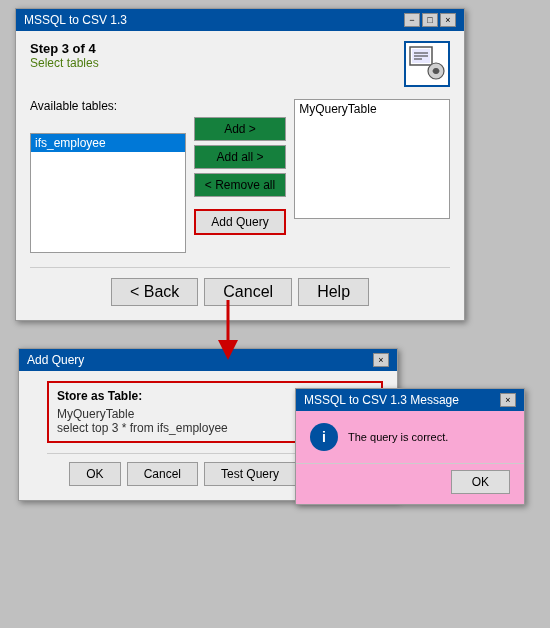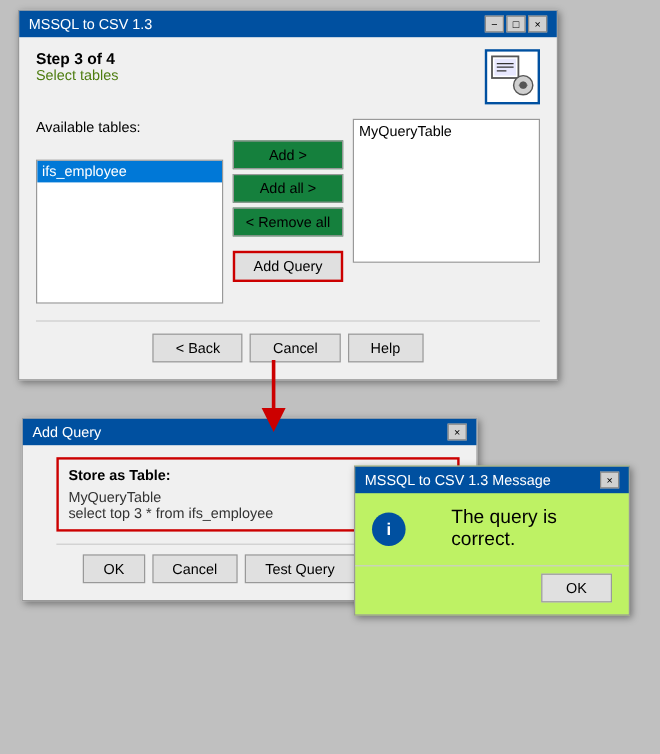--- a/index.html
+++ b/index.html
@@ -158,21 +158,21 @@
       display: flex;
       justify-content: center;
       gap: 6px;
       margin-top: 14px;
       padding-top: 10px;
       border-top: 1px solid #ccc;
     }
 
     .nav-btn {
       padding: 4px 18px;
-      font-size: 12px;
+      font-size: 16px;
       background: #e0e0e0;
       border: 1px solid #999;
       cursor: pointer;
     }
 
     .nav-btn.next-btn {
       border: 2px solid #cc0000;
     }
 
     
@@ -224,21 +224,21 @@
       border: 1px solid #999;
       cursor: pointer;
     }
 
     
     .message-dialog {
       position: absolute;
       top: 388px;
       left: 295px;
       width: 230px;
-      background: #bef264;
+      background: #f9a8d4;
       border: 1px solid #999;
       box-shadow: 2px 2px 6px rgba(0,0,0,0.4);
       z-index: 20;
     }
 
     .message-content {
       padding: 12px 14px;
       display: flex;
       align-items: center;
       gap: 10px;
@@ -252,22 +252,21 @@
       color: white;
       display: flex;
       align-items: center;
       justify-content: center;
       font-weight: bold;
       font-size: 14px;
       flex-shrink: 0;
     }
 
     .message-text {
-      font-size: 16px;
-      margin-left: 28px;
+      font-size: 11px;
     }
 
     .message-nav {
       display: flex;
       justify-content: flex-end;
       padding: 6px 14px 10px 14px;
       border-top: 1px solid #ccc;
     }
 
     .ok-btn {

